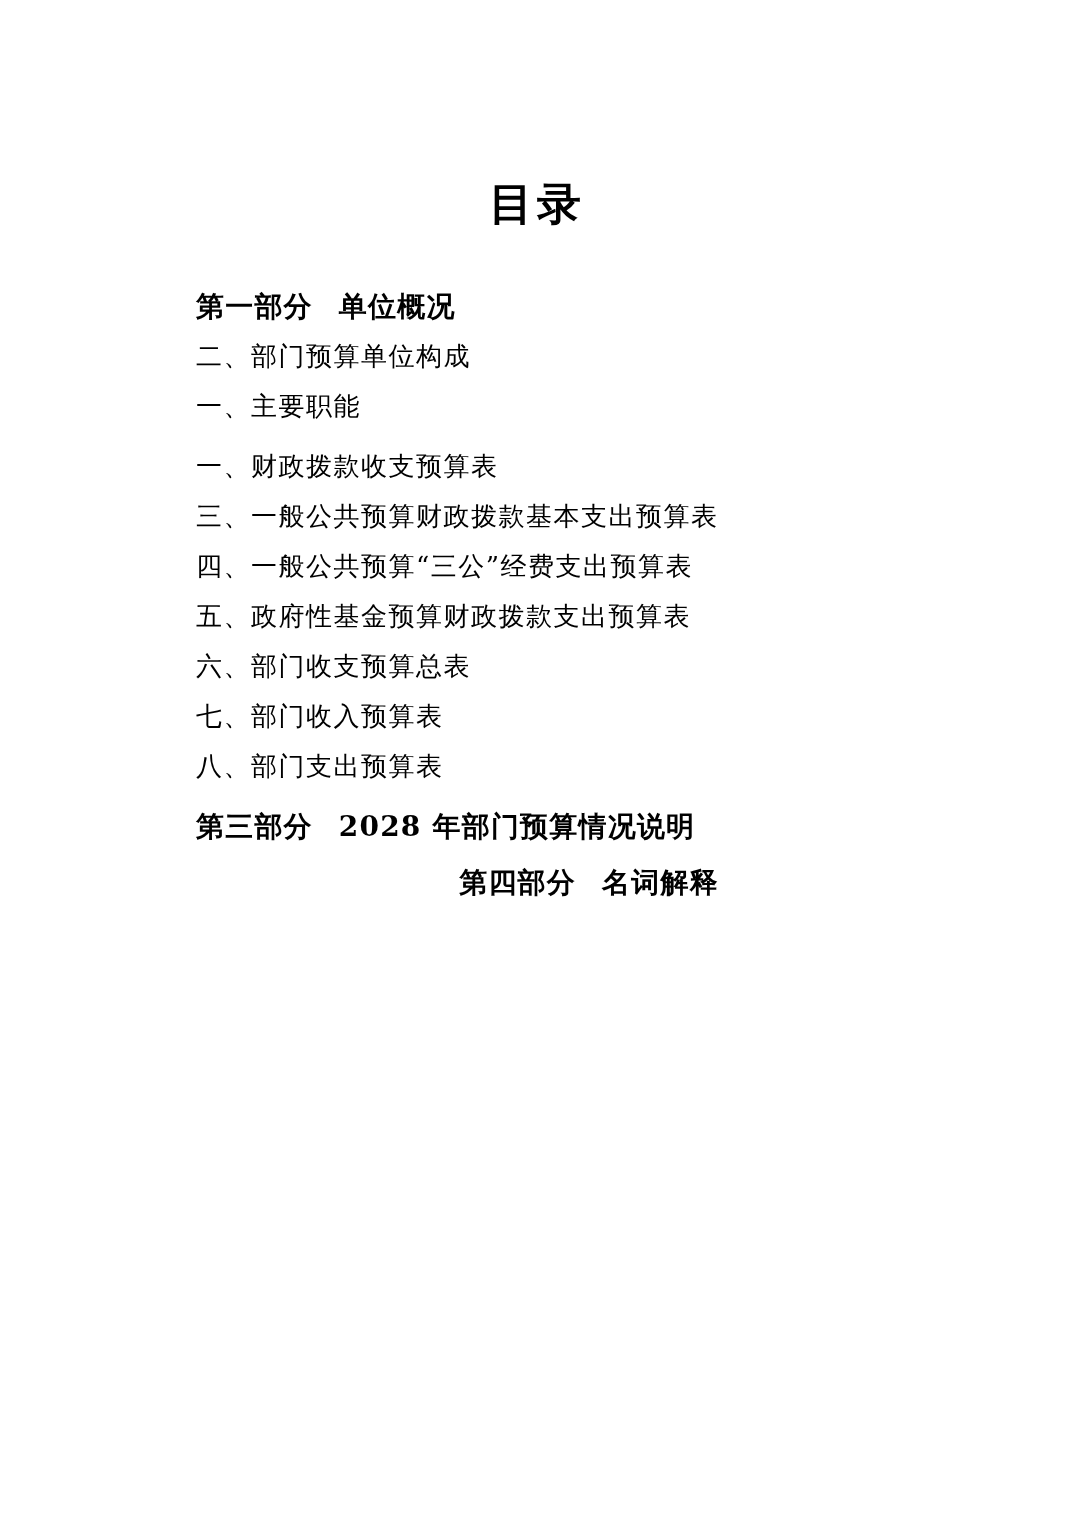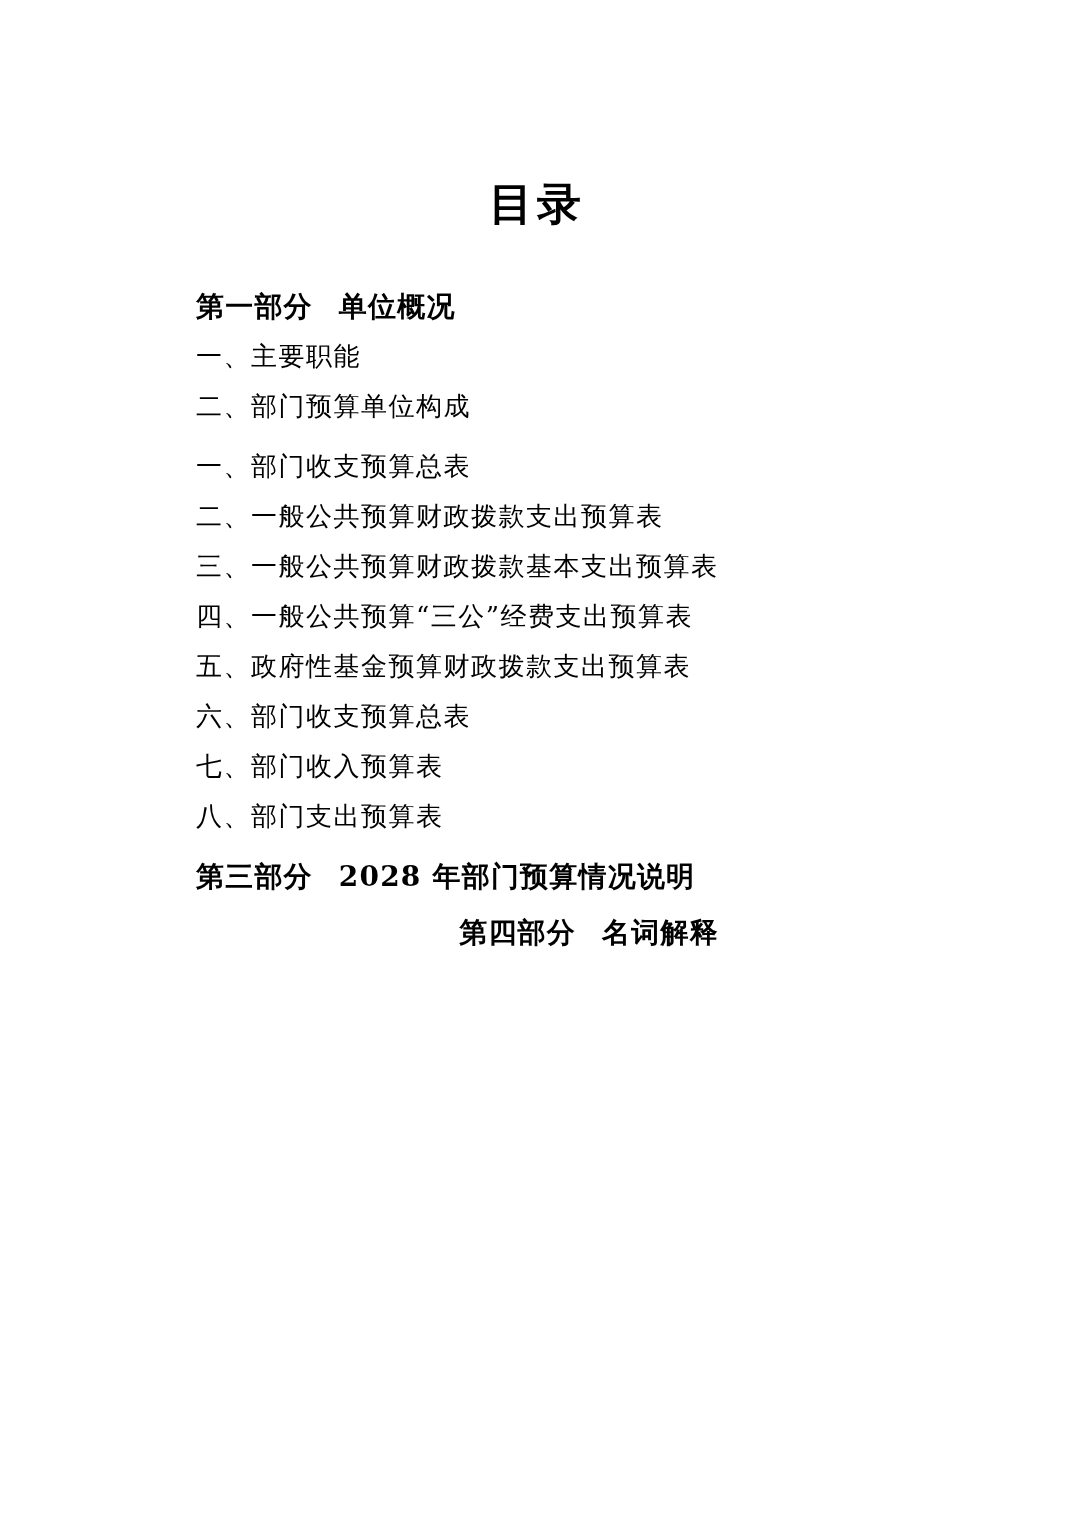--- a/index.html
+++ b/index.html
@@ -90,29 +90,28 @@
 
 <div class="page">
   <div class="content">
 
     <div class="doc-title">目录</div>
 
     <div class="toc">
 
       <div class="group group-1">
         <div class="entry part-entry"><span>第一部分</span><span class="gap"></span><span>单位概况</span></div>
+        <div class="entry sub-entry">二、部门预算单位构成</div>
         <div class="entry sub-entry">一、主要职能</div>
-        <div class="entry sub-entry">二、部门预算单位构成</div>
       </div>
 
       <div class="spacer-lg"></div>
 
       <div class="group group-2">
-        <div class="entry sub-entry">一、部门收支预算总表</div>
-        <div class="entry sub-entry">二、一般公共预算财政拨款支出预算表</div>
+        <div class="entry sub-entry">一、财政拨款收支预算表</div>
         <div class="entry sub-entry">三、一般公共预算财政拨款基本支出预算表</div>
         <div class="entry sub-entry">四、一般公共预算“三公”经费支出预算表</div>
         <div class="entry sub-entry">五、政府性基金预算财政拨款支出预算表</div>
         <div class="entry sub-entry">六、部门收支预算总表</div>
         <div class="entry sub-entry">七、部门收入预算表</div>
         <div class="entry sub-entry">八、部门支出预算表</div>
       </div>
 
       <div class="entry part-entry part3"><span>第三部分</span><span class="gap"></span><span>2028 年部门预算情况说明</span></div>
 

